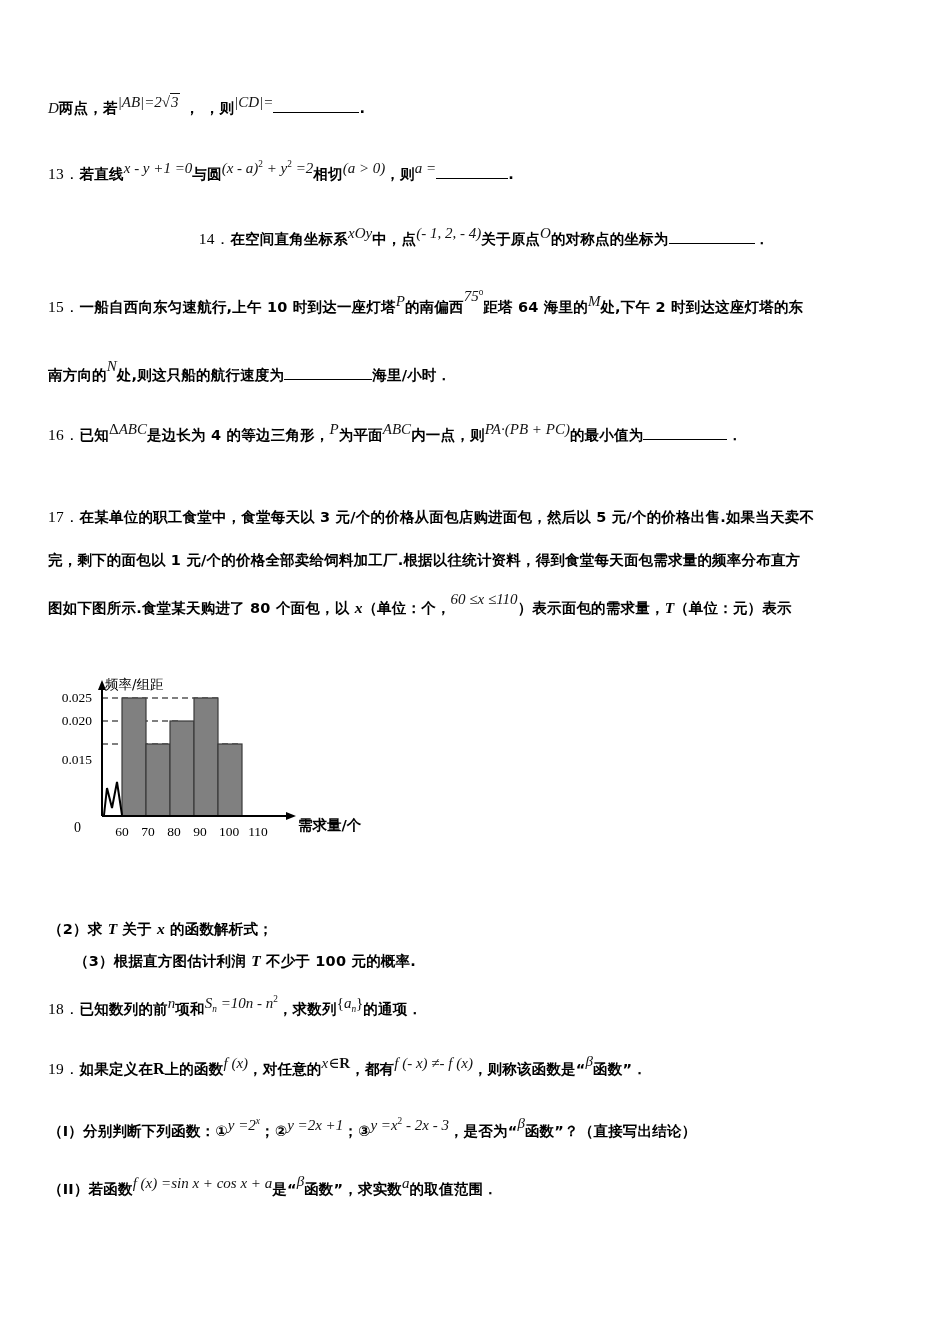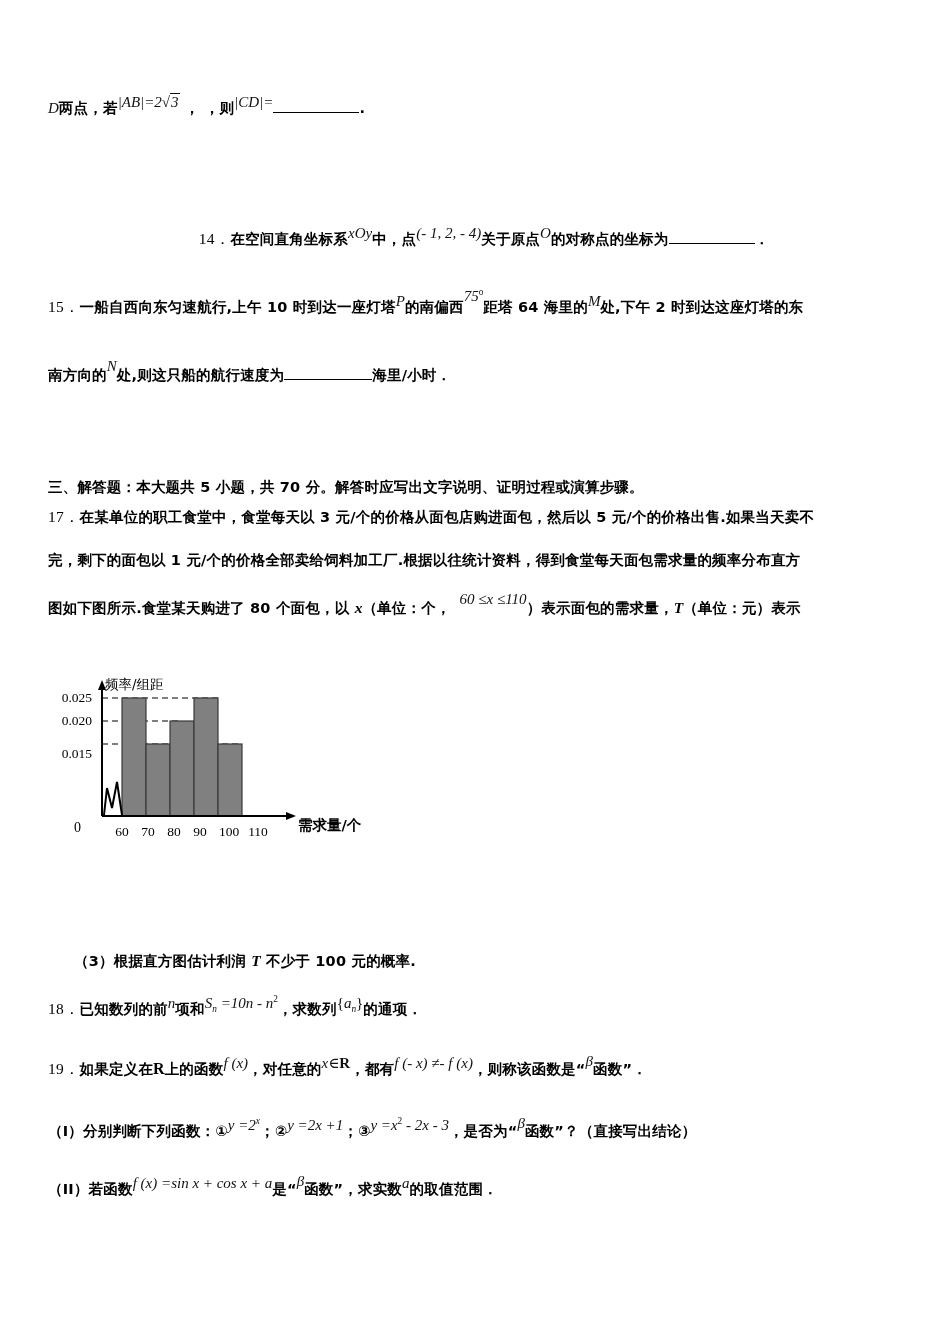--- a/index.html
+++ b/index.html
@@ -145,46 +145,49 @@
 </style>
 </head>
 <body>
 
 <div class="page">
 
   <div class="line" style="top:97px;">
     <span class="m nosup">D</span><span class="cn">两点，若</span><span class="m">|<span class="sup" style="font-size:1em;vertical-align:baseline;">AB</span>|=2<span class="rad">√<span class="radbar">3</span></span></span><span class="cn">&nbsp;，&nbsp;</span><span class="cn">，则</span><span class="m">|CD|=</span><span class="blank" style="width:86px;"></span><span class="cn">.</span>
   </div>
 
+  <div class="line" style="top:163px;">
+    <span class="qnum">13．</span><span class="cn">若直线</span><span class="m">x - y +1 =0</span><span class="cn">与圆</span><span class="m">(x - a)<span class="supn">2</span> + y<span class="supn">2</span> =2</span><span class="cn">相切</span><span class="m">(a &gt; 0)</span><span class="cn">，则</span><span class="m">a =</span><span class="blank" style="width:72px;"></span><span class="cn">.</span>
+  </div>
 
   <div class="line" style="top:228px;text-align:center;">
     <span class="qnum">14．</span><span class="cn">在空间直角坐标系</span><span class="m">xOy</span><span class="cn">中，点</span><span class="m">(- 1, 2, - 4)</span><span class="cn">关于原点</span><span class="m">O</span><span class="cn">的对称点的坐标为</span><span class="blank" style="width:86px;"></span><span class="cn">．</span>
   </div>
 
   <div class="line" style="top:298px;">
     <span class="qnum">15．</span><span class="cn">一船自西向东匀速航行,上午 10 时到达一座灯塔</span><span class="m">P</span><span class="cn">的南偏西</span><span class="m" style="top:-11px;">75<span class="supn">o</span></span><span class="cn">距塔 64 海里的</span><span class="m">M</span><span class="cn">处,下午 2 时到达这座灯塔的东</span>
   </div>
 
   <div class="line" style="top:364px;">
     <span class="cn">南方向的</span><span class="m" style="top:-9px;">N</span><span class="cn">处,则这只船的航行速度为</span><span class="blank" style="width:88px;"></span><span class="cn">海里/小时．</span>
   </div>
 
-
-  <div class="line" style="top:478px;">
-    <span class="cn">三、解答题：本大题共 5 小题，共 70 分。解答时应写出文字说明、证明过程或演算步骤。</span>
-  </div>
+  <div class="line" style="top:424px;">
+    <span class="qnum">16．</span><span class="cn">已知</span><span class="m"><span class="up">Δ</span>ABC</span><span class="cn">是边长为 4 的等边三角形，</span><span class="m">P</span><span class="cn">为平面</span><span class="m">ABC</span><span class="cn">内一点，则</span><span class="m">PA·(PB + PC)</span><span class="cn">的最小值为</span><span class="blank" style="width:84px;"></span><span class="cn">．</span>
+  </div>
+
 
   <div class="line" style="top:508px;">
     <span class="qnum">17．</span><span class="cn">在某单位的职工食堂中，食堂每天以 3 元/个的价格从面包店购进面包，然后以 5 元/个的价格出售.如果当天卖不</span>
   </div>
   <div class="line" style="top:551px;">
     <span class="cn">完，剩下的面包以 1 元/个的价格全部卖给饲料加工厂.根据以往统计资料，得到食堂每天面包需求量的频率分布直方</span>
   </div>
   <div class="line" style="top:599px;">
-    <span class="cn">图如下图所示.食堂某天购进了 80 个面包，以 </span><span class="mi">x</span><span class="cn">（单位：个，</span><span class="m" style="top:-9px;margin-left:9px;">60 ≤<span style="font-style:italic;">x</span> ≤110</span><span class="cn">）表示面包的需求量，</span><span class="mi">T</span><span class="cn">（单位：元）表示</span>
+    <span class="cn">图如下图所示.食堂某天购进了 80 个面包，以 </span><span class="mi">x</span><span class="cn">（单位：个，</span><span class="m" style="top:-9px;">60 ≤<span style="font-style:italic;">x</span> ≤110</span><span class="cn">）表示面包的需求量，</span><span class="mi">T</span><span class="cn">（单位：元）表示</span>
   </div>
 
   <div id="histogram">
     <svg width="350" height="180" viewBox="0 0 350 180">
 
       <line x1="42" y1="22" x2="162" y2="22" stroke="#000" stroke-width="1.2" stroke-dasharray="6,4"></line>
       <line x1="42" y1="45" x2="120" y2="45" stroke="#000" stroke-width="1.2" stroke-dasharray="6,4"></line>
       <line x1="42" y1="68" x2="178" y2="68" stroke="#000" stroke-width="1.2" stroke-dasharray="6,4"></line>
 
       <rect x="62" y="22" width="24" height="118" fill="#808080" stroke="#3a3a3a" stroke-width="1.2"></rect>
@@ -200,32 +203,35 @@
       <polygon points="236,140 226,136 226,144" fill="#000"></polygon>
 
       <polyline points="44,139 47,112 52,132 57,106 62,139" fill="none" stroke="#000" stroke-width="2"></polyline>
     </svg>
 
     <div class="axis-label-y">频率/组距</div>
     <div class="axis-label-x">需求量/个</div>
 
     <div class="ytick" style="left:-10px; top:14px;">0.025</div>
     <div class="ytick" style="left:-10px; top:37px;">0.020</div>
-    <div class="ytick" style="left:-10px; top:70px;text-align:right;">0.015</div>
+    <div class="ytick" style="left:-10px; top:76px;text-align:right;">0.015</div>
 
     <div class="zero-label">0</div>
 
     <div class="xtick" style="left:62px;">60</div>
     <div class="xtick" style="left:88px;">70</div>
     <div class="xtick" style="left:114px;">80</div>
     <div class="xtick" style="left:140px;">90</div>
     <div class="xtick" style="left:169px;">100</div>
     <div class="xtick" style="left:198px;">110</div>
   </div>
 
+  <div class="line" style="top:920px;">
+    <span class="cn">（2）求 </span><span class="mi">T</span><span class="cn"> 关于 </span><span class="mi">x</span><span class="cn"> 的函数解析式；</span>
+  </div>
   <div class="line" style="top:952px;margin-left:26px;">
     <span class="cn">（3）根据直方图估计利润 </span><span class="mi">T</span><span class="cn"> 不少于 100 元的概率.</span>
   </div>
 
   <div class="line" style="top:1000px;">
     <span class="qnum">18．</span><span class="cn">已知数列的前</span><span class="m">n</span><span class="cn">项和</span><span class="m">S<span class="sub">n</span> =10n - n<span class="supn">2</span></span><span class="cn">，求数列</span><span class="m"><span class="up">{</span>a<span class="sub">n</span><span class="up">}</span></span><span class="cn">的通项．</span>
   </div>
 
   <div class="line" style="top:1060px;">
     <span class="qnum">19．</span><span class="cn">如果定义在</span><span class="serif-bold" style="font-size:16px;">R</span><span class="cn">上的函数</span><span class="m">f (x)</span><span class="cn">，对任意的</span><span class="m">x<span class="up">∈</span><span class="up" style="font-weight:bold;">R</span></span><span class="cn">，都有</span><span class="m">f (- x) <span class="up">≠</span>- f (x)</span><span class="cn">，则称该函数是</span><span class="cn">“</span><span class="m" style="top:-8px;">β</span><span class="cn">函数</span><span class="cn">”</span><span class="cn">．</span>

